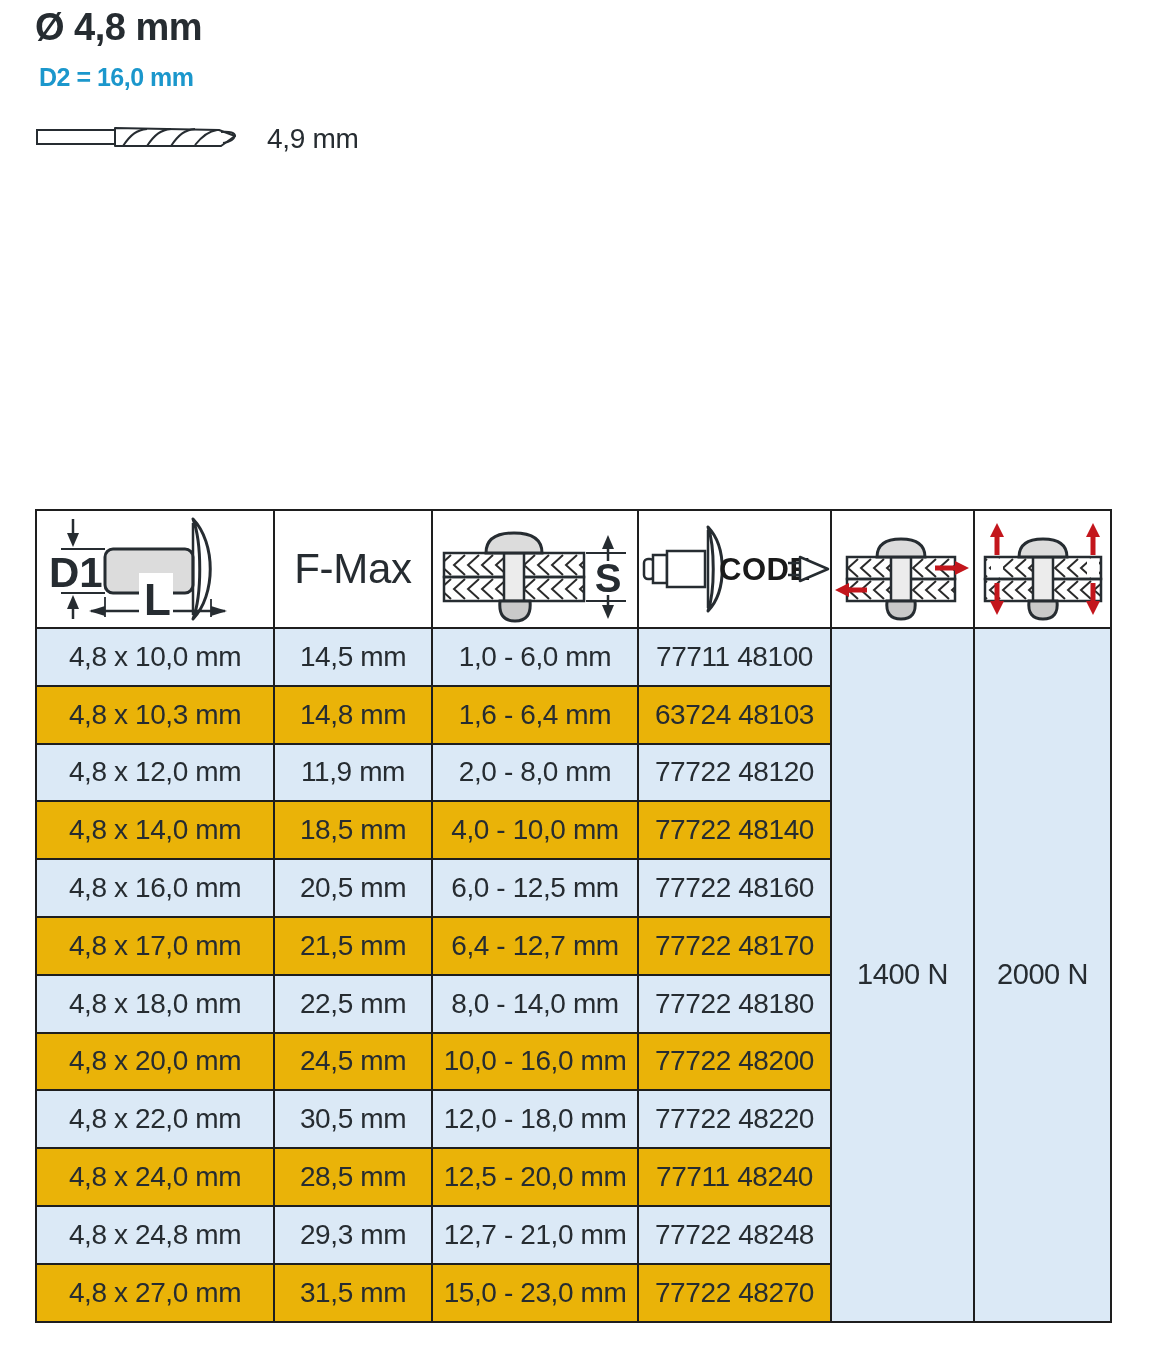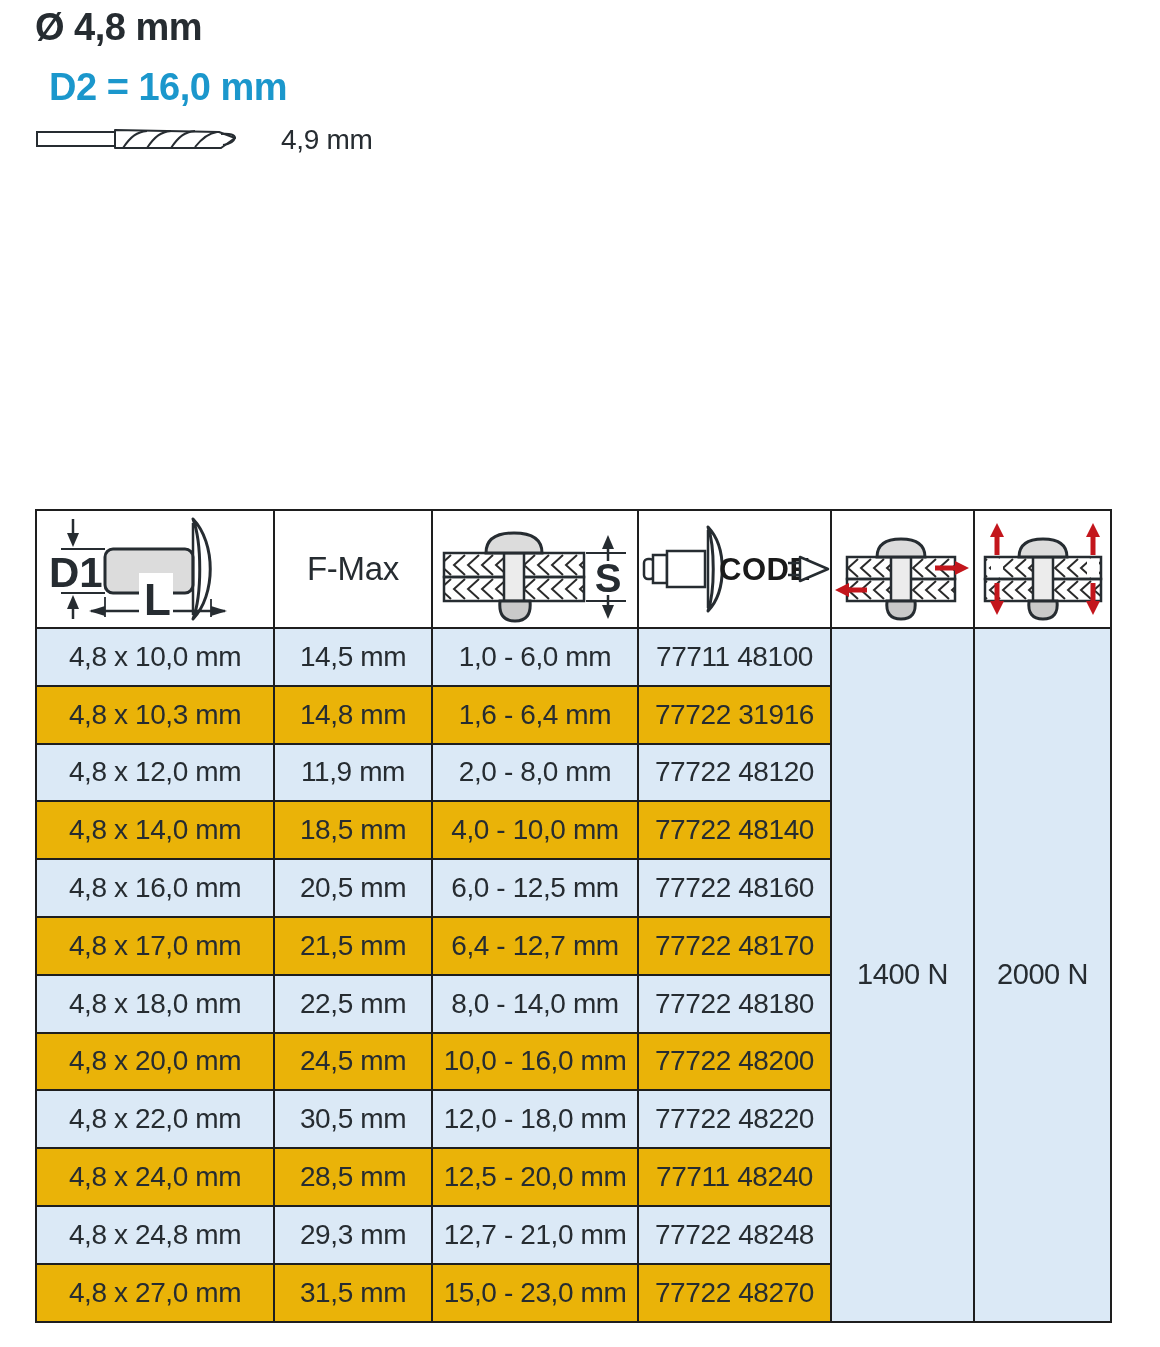--- a/index.html
+++ b/index.html
@@ -2,38 +2,38 @@
 <html><head>
 <meta charset="utf-8">
 <style>
   html,body{margin:0;padding:0;background:#ffffff;}
   .page{
     position:relative;width:1160px;height:1347px;background:#ffffff;overflow:hidden;
     font-family:"Liberation Sans",sans-serif;color:#262c31;
   }
   .header-block{position:absolute;left:35px;top:4px;}
   .title-1{font-size:38px;font-weight:bold;letter-spacing:-0.5px;margin:0;line-height:46px;color:#262c31;}
-  .title-2{font-size:38px;font-weight:bold;letter-spacing:-0.5px;margin:14px;line-height:46px;color:#1b97cc;}
+  .title-2{font-size:25px;font-weight:bold;letter-spacing:-0.5px;margin:4px;line-height:46px;color:#1b97cc;}
   .specs{margin-top:20px;}
   .spec-line{font-size:28px;letter-spacing:-0.3px;height:54px;display:flex;align-items:center;}
-  .drill-row{margin-top:4px;height:46px;display:flex;gap:36px;}
+  .drill-row{margin-top:16px;height:46px;display:flex;align-items:center;gap:22px;}
   .drill-row .drill-size{font-size:28px;letter-spacing:-0.3px;}
 
   table.spec-table{
     position:absolute;left:35px;top:509px;width:1075px;
     border-collapse:collapse;table-layout:fixed;background:#ffffff;
   }
   .spec-table th,.spec-table td{
     border:2.5px solid #1e1e1e;text-align:center;vertical-align:middle;padding:0;overflow:hidden;margin-top:34px;
   }
   .spec-table thead th{height:116px;background:#ffffff;}
   .spec-table tbody td{height:55.8px;font-size:28px;letter-spacing:-0.4px;color:#262c31;background:#eab308;}
   .spec-table tbody tr:nth-child(odd) td{background:#dbe9f6;}
   .spec-table td.force-cell{background:#dbe9f6 !important;font-size:29px;}
-  .fmax-header{font-size:33px;font-weight:normal;letter-spacing:-0.3px;color:#262c31;}
+  .fmax-header{font-size:42px;font-weight:normal;letter-spacing:-0.3px;color:#262c31;}
   .hdr-icon{display:block;margin:0 auto;}
   svg text{font-family:"Liberation Sans",sans-serif;}
 </style>
 </head>
 <body>
 
 <div class="page">
 
   <svg width="0" height="0" style="position:absolute" aria-hidden="true">
     <defs>
@@ -173,21 +173,21 @@
       <td>1,0 - 6,0 mm</td>
       <td>77711 48100</td>
     <td rowspan="12" class="force-cell">1400 N</td>
           <td rowspan="12" class="force-cell">2000 N</td>
         </tr>
 
     <tr class="data-row">
       <td>4,8 x 10,3 mm</td>
       <td>14,8 mm</td>
       <td>1,6 - 6,4 mm</td>
-      <td>77722 31916</td>
+      <td>63724 48103</td>
     </tr>
 
     <tr class="data-row">
       <td>4,8 x 12,0 mm</td>
       <td>11,9 mm</td>
       <td>2,0 - 8,0 mm</td>
       <td>77722 48120</td>
     </tr>
 
     <tr class="data-row">

